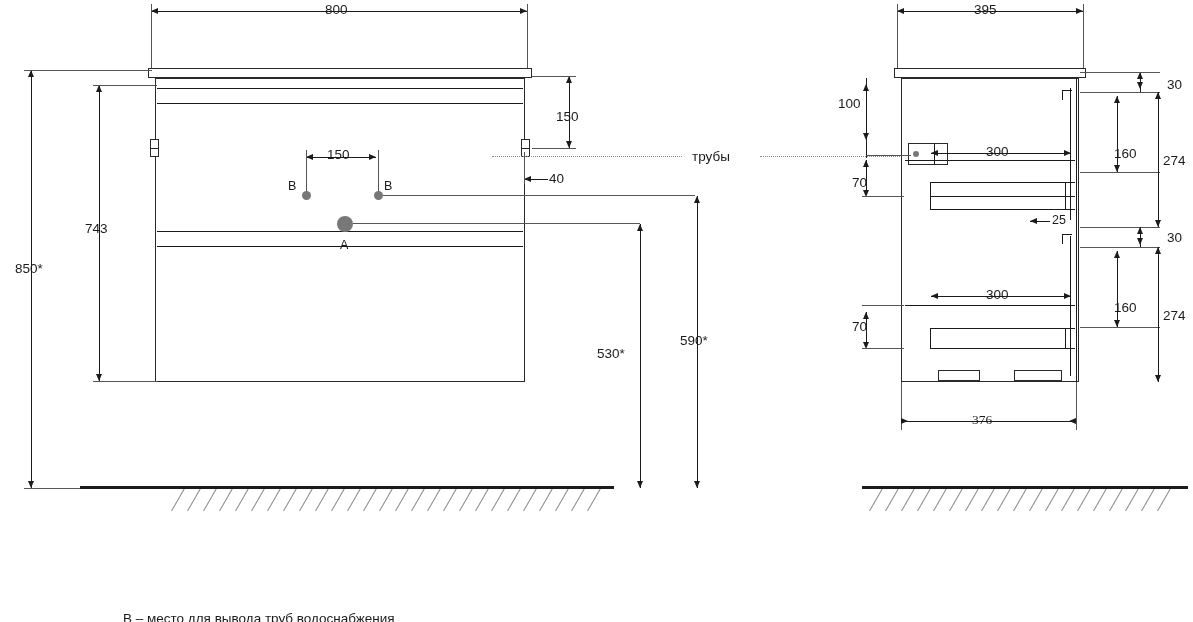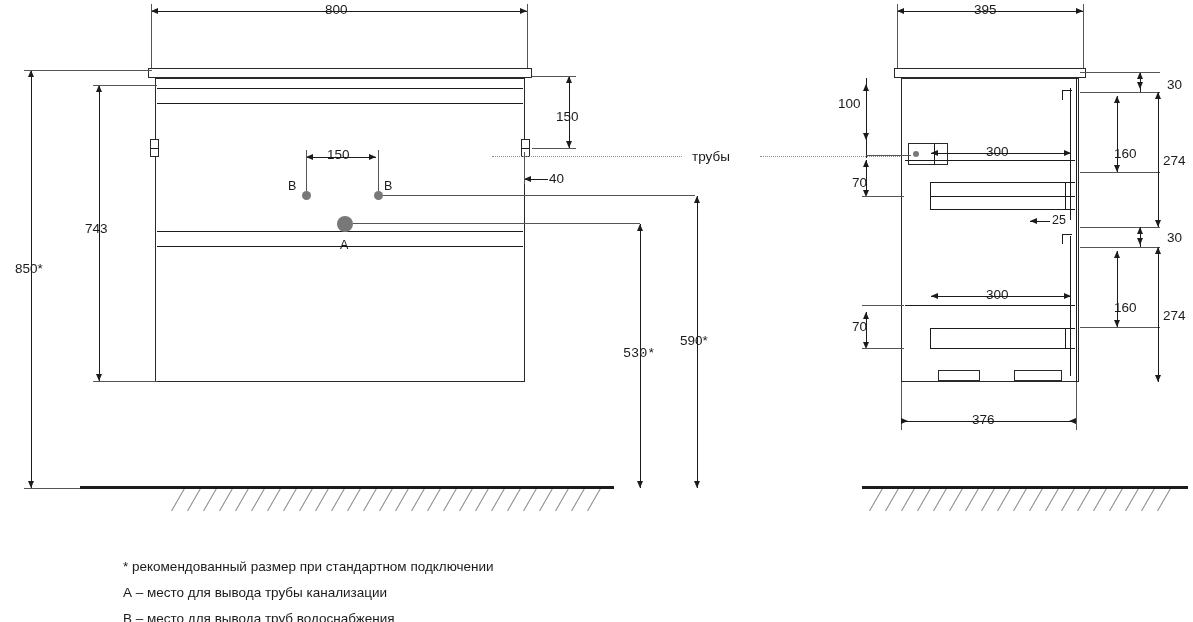--- a/index.html
+++ b/index.html
@@ -151,21 +151,21 @@
   <div class="ln h thin" style="left:383px; top:195px; width:312px;"></div>
   <div class="ln v" style="left:697px; top:196px; height:292px;"></div>
   <div class="arrowU" style="left:694px; top:196px;"></div>
   <div class="arrowD" style="left:694px; top:481px;"></div>
   <div class="lab" style="left:680px; top:334px;">590*</div>
 
   <div class="ln h thin" style="left:353px; top:223px; width:287px;"></div>
   <div class="ln v" style="left:640px; top:224px; height:264px;"></div>
   <div class="arrowU" style="left:637px; top:224px;"></div>
   <div class="arrowD" style="left:637px; top:481px;"></div>
-  <div class="lab" style="left:623px; top:347px;font-family:Liberation Mono, monospace;">530*</div>
+  <div class="lab" style="left:597px; top:347px;">530*</div>
 
   <div class="ln h" style="left:80px; top:486px; width:534px; height:3px;"></div>
   <div class="hatch" style="left:170px; top:489px; width:460px; height:22px;">
     <i style="left:0px;"></i>
       <i style="left:16px;"></i>
       <i style="left:32px;"></i>
       <i style="left:48px;"></i>
     <i style="left:64px;"></i>
       <i style="left:80px;"></i>
       <i style="left:96px;"></i>
@@ -303,21 +303,21 @@
   <div class="lab" style="left:986px; top:288px;">300</div>
 
   <div class="cab" style="left:938px; top:370px; width:42px; height:11px;"></div>
   <div class="cab" style="left:1014px; top:370px; width:48px; height:11px;"></div>
 
   <div class="ln v thin" style="left:901px; top:382px; height:48px;"></div>
   <div class="ln v thin" style="left:1076px; top:382px; height:48px;"></div>
   <div class="ln h" style="left:901px; top:421px; width:175px;"></div>
   <div class="arrowR" style="left:901px; top:418px;"></div>
   <div class="arrowL" style="left:1069px; top:418px;"></div>
-  <div class="lab" style="left:972px; top:413px;">376</div>
+  <div class="lab" style="left:972px; top:413px;font-family:Liberation Serif, serif;">376</div>
 
   <div class="ln h" style="left:862px; top:486px; width:326px; height:3px;"></div>
   <div class="hatch" style="left:868px; top:489px; width:320px; height:22px;">
     <i style="left:0px;"></i>
       <i style="left:16px;"></i>
       <i style="left:32px;"></i>
       <i style="left:48px;"></i>
     <i style="left:64px;"></i>
       <i style="left:80px;"></i>
       <i style="left:96px;"></i>
@@ -329,17 +329,15 @@
     <i style="left:192px;"></i>
       <i style="left:208px;"></i>
       <i style="left:224px;"></i>
       <i style="left:240px;"></i>
     <i style="left:256px;"></i>
       <i style="left:272px;"></i>
       <i style="left:288px;"></i>
       <i style="left:304px;"></i>
   </div>
 
-  <div class="note legend" style="top:559px;">* рекомендованный размер при стандартном подключении</div>
-  <div class="note legend" style="top:585px;">А – место для вывода трубы канализации</div>
   <div class="note legend" style="top:611px;">В – место для вывода труб водоснабжения</div>
 
 </div>
 
 </body></html>

